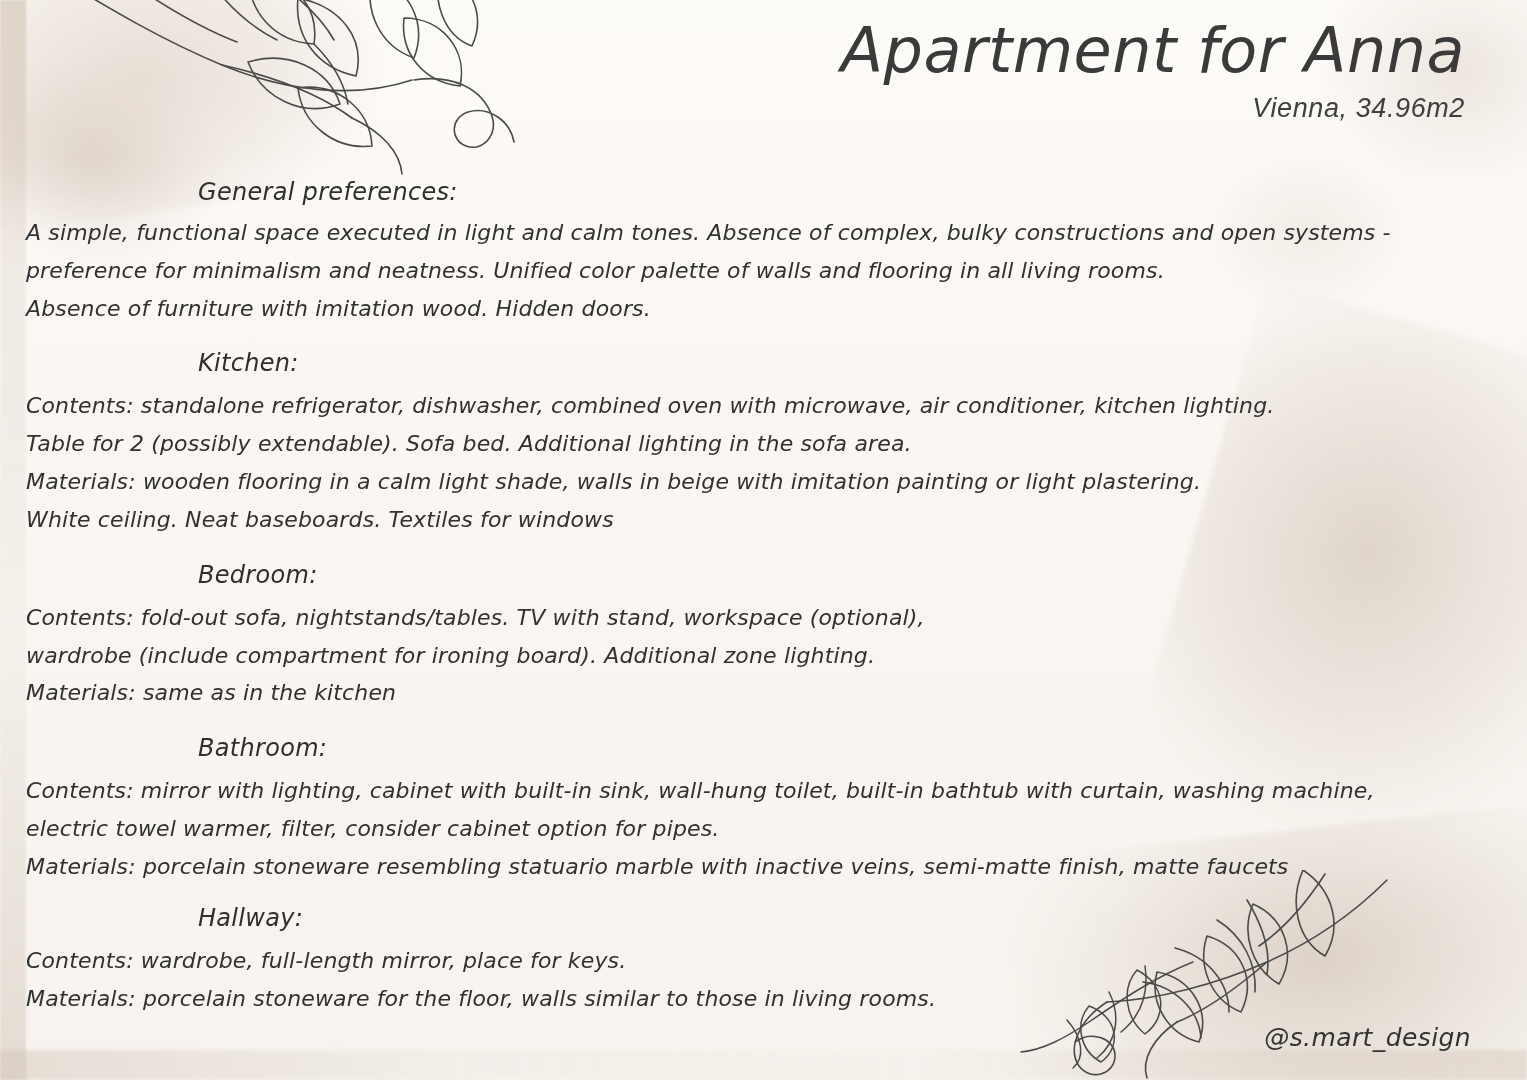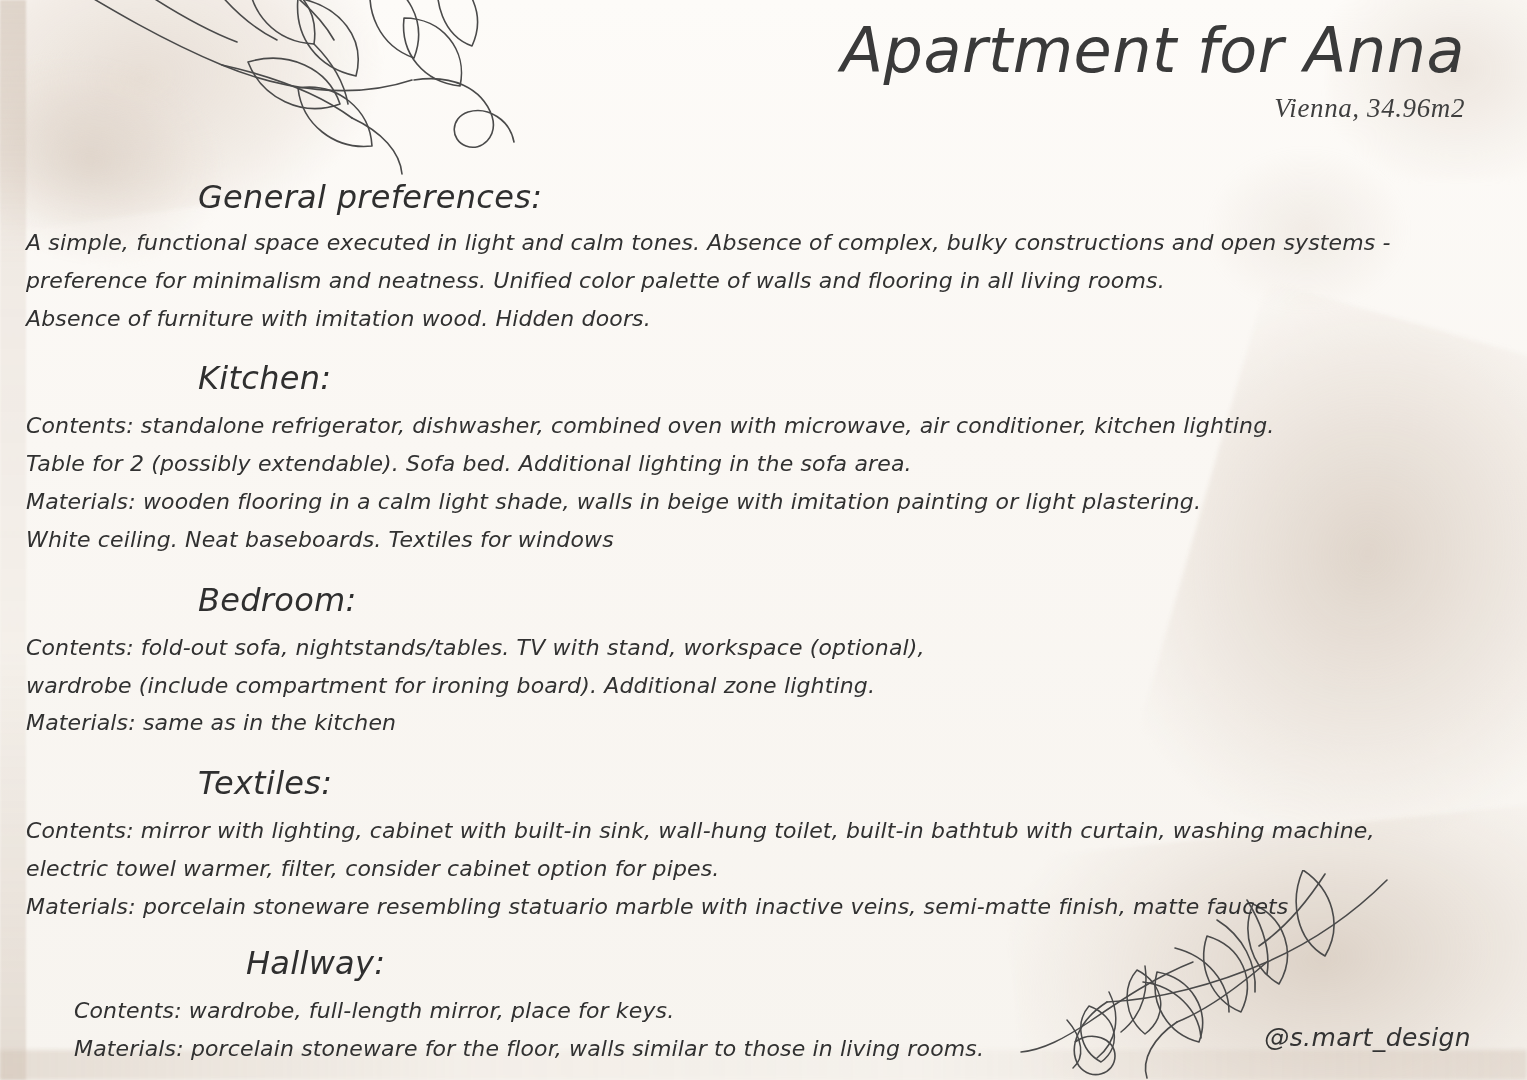--- a/index.html
+++ b/index.html
@@ -103,60 +103,60 @@
     font-size: 62px;
     font-style: italic;
     font-weight: 400;
     letter-spacing: 0.5px;
     color: #3a3a3a;
     line-height: 1.05;
     white-space: nowrap;
   }
   .subtitle {
     margin-top: 10px;
-    font-family: Liberation Serif, serif;
+    font-family: Liberation Sans, sans-serif;
     font-size: 27px;
     font-style: italic;
     color: #3f3f3f;
     letter-spacing: 0.6px;
   }
 
   
   .content {
     position: absolute;
     left: 26px;
     top: 178px;
     width: 1400px;
   }
   .section { margin-bottom: 6px; }
   .section-heading {
     font-family: "DejaVu Sans", sans-serif;
     font-style: italic;
-    font-size: 32px;
+    font-size: 24px;
     color: #2f2f2f;
     margin-left: 172px;
     margin-bottom: 10px;
     letter-spacing: 0.3px;
   }
   .section-body {
     font-family: "DejaVu Sans", sans-serif;
     font-style: italic;
     font-size: 22px;
     line-height: 1.72;
     color: #313131;
     letter-spacing: 0.15px;
     white-space: pre-line;
   }
   .sec-general { margin-bottom: 22px; }
   .sec-general .section-heading { margin-bottom: 8px; }
   .sec-kitchen { margin-top: 20px; margin-bottom: 22px; }
   .sec-bedroom { margin-top: 22px; margin-bottom: 22px; }
   .sec-bathroom { margin-top: 22px; margin-bottom: 18px; }
   .sec-bathroom .section-body { font-size: 22px; }
-  .sec-hallway { margin-top: 18px; margin-left: 48px; }
+  .sec-hallway { margin-top: 18px; }
 
   
   .handle {
     position: absolute;
     right: 56px;
     bottom: 28px;
     font-family: "DejaVu Sans", sans-serif;
     font-style: italic;
     font-size: 25px;
     color: #333;
@@ -251,21 +251,21 @@
     </div>
 
     <div class="section sec-bedroom">
       <div class="section-heading">Bedroom:</div>
       <div class="section-body">Contents: fold-out sofa, nightstands/tables. TV with stand, workspace (optional),
 wardrobe (include compartment for ironing board). Additional zone lighting.
 Materials: same as in the kitchen</div>
     </div>
 
     <div class="section sec-bathroom">
-      <div class="section-heading">Textiles:</div>
+      <div class="section-heading">Bathroom:</div>
       <div class="section-body">Contents: mirror with lighting, cabinet with built-in sink, wall-hung toilet, built-in bathtub with curtain, washing machine,
 electric towel warmer, filter, consider cabinet option for pipes.
 Materials: porcelain stoneware resembling statuario marble with inactive veins, semi-matte finish, matte faucets</div>
     </div>
 
     <div class="section sec-hallway">
       <div class="section-heading">Hallway:</div>
       <div class="section-body">Contents: wardrobe, full-length mirror, place for keys.
 Materials: porcelain stoneware for the floor, walls similar to those in living rooms.</div>
     </div>

